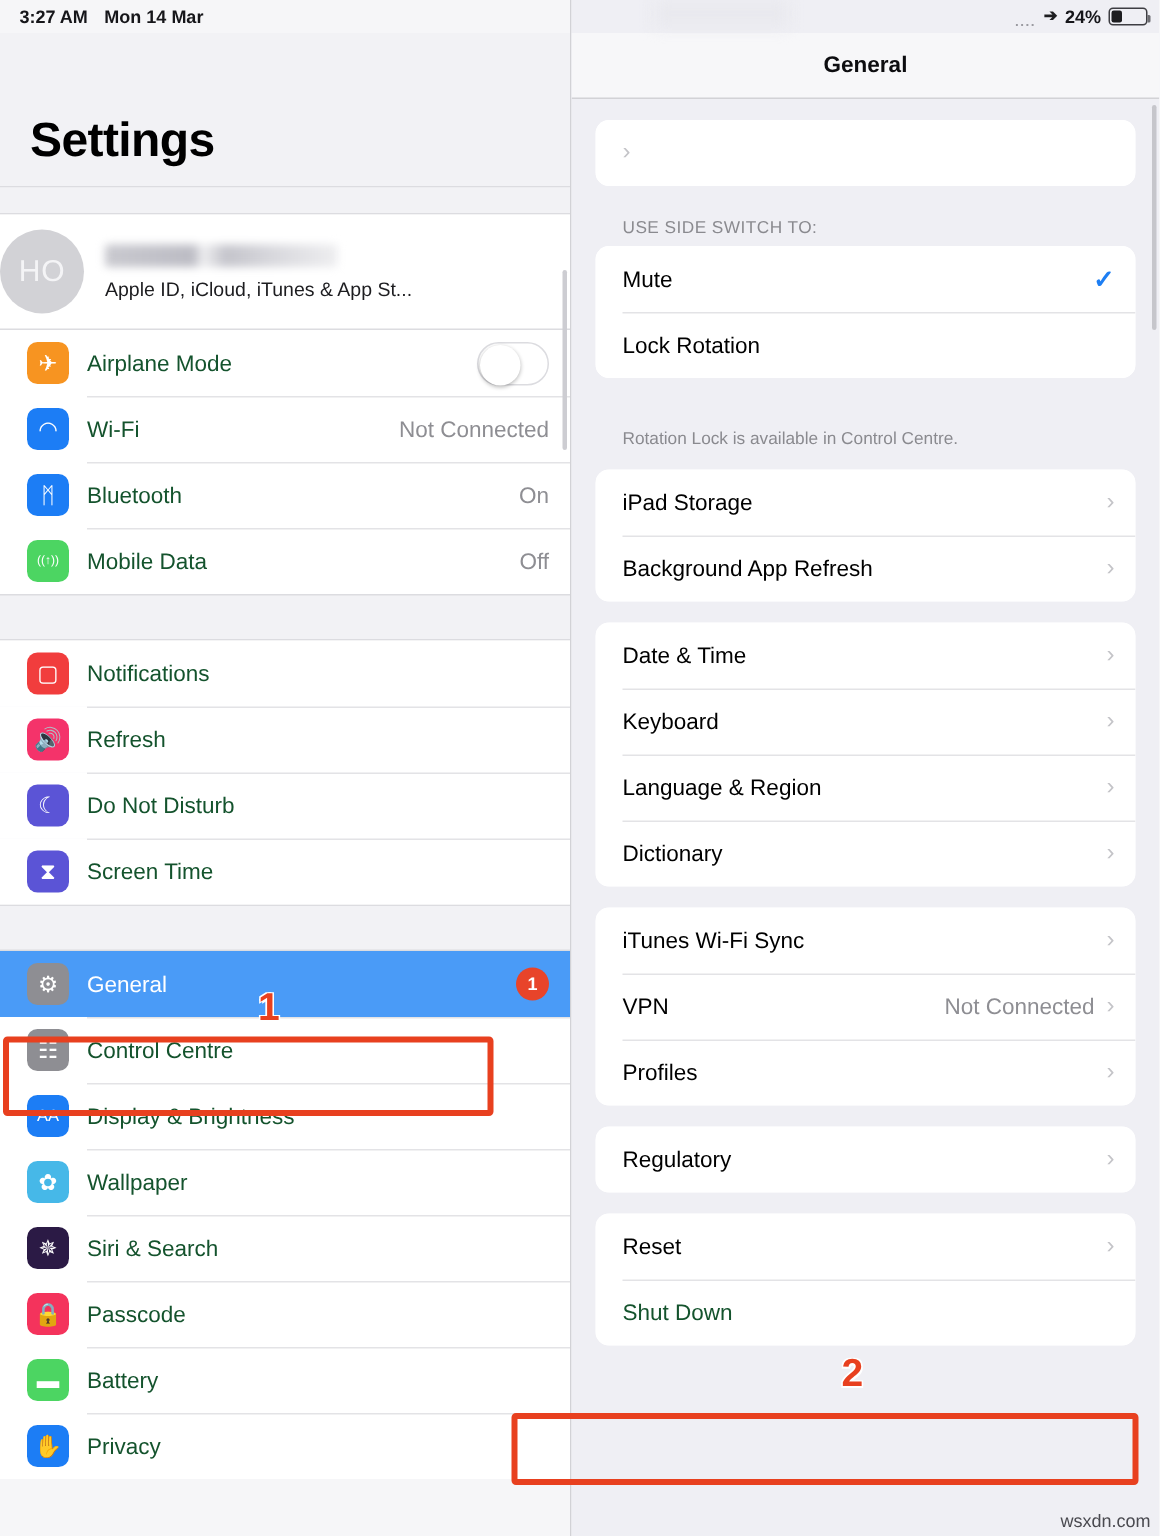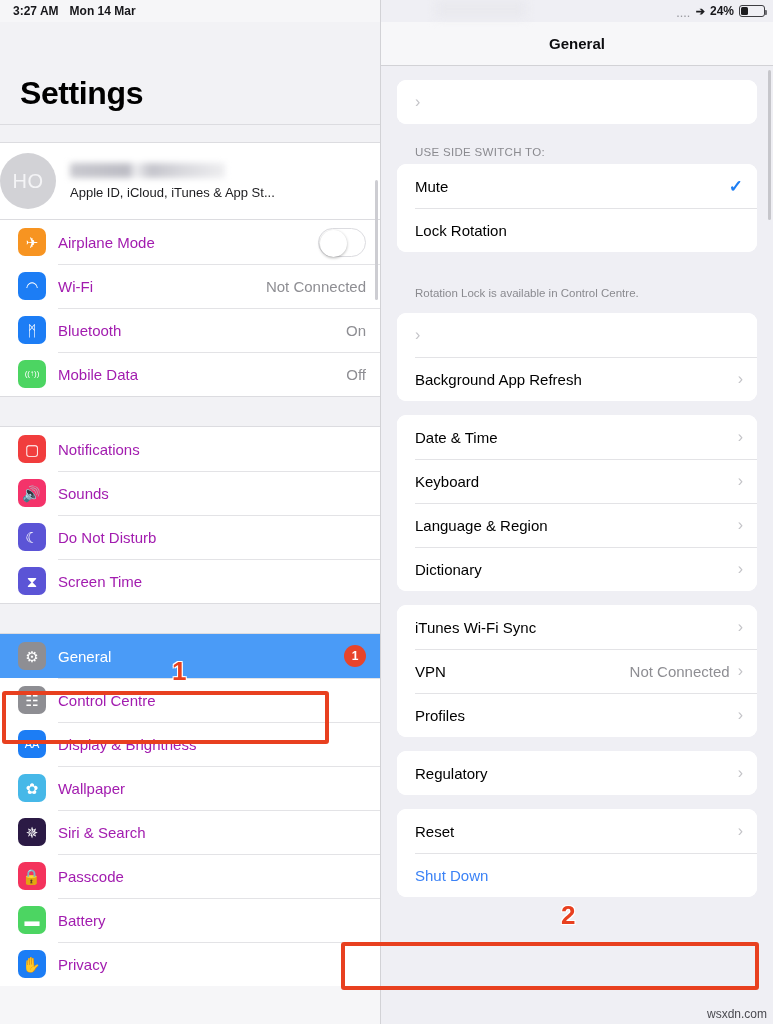--- a/index.html
+++ b/index.html
@@ -101,21 +101,21 @@
     content: ""; position: absolute; left: 58px; right: 0; top: 0;
     height: 1px; background: #e3e3e6;
   }
   .sicon {
     width: 28px; height: 28px; border-radius: 7px;
     flex: 0 0 auto;
     display: flex; align-items: center; justify-content: center;
     color: #fff; font-size: 15px; line-height: 1;
     overflow: hidden;
   }
-  .slabel { margin-left: 12px; font-size: 15px; color: #a21caf; flex: 1; }
+  .slabel { margin-left: 12px; font-size: 15px; color: #14532d; flex: 1; }
   .svalue { font-size: 15px; color: #8e8e93; }
 
   .toggle {
     width: 48px; height: 29px; border-radius: 15px;
     background: #fff; border: 1px solid #dcdce0;
     position: relative;
   }
   .toggle-knob {
     position: absolute; left: 1px; top: 1px;
     width: 27px; height: 27px; border-radius: 50%;
@@ -167,21 +167,21 @@
   .drow {
     height: 44px; display: flex; align-items: center;
     padding: 0 14px 0 18px; position: relative;
     background: #fff;
   }
   .drow + .drow:before {
     content: ""; position: absolute; left: 18px; right: 0; top: 0;
     height: 1px; background: #e3e3e6;
   }
   .dlabel { font-size: 15px; color: #000; flex: 1; }
-  .dlabel.link { color: #3b82f6; }
+  .dlabel.link { color: #14532d; }
   .dvalue { font-size: 15px; color: #8e8e93; margin-right: 8px; }
   .chev { color: #c4c4c8; font-size: 16px; line-height: 1; }
   .check { color: #1d7ef3; font-size: 17px; font-weight: bold; line-height: 1; }
   .dheader {
     font-size: 11.5px; color: #8a8a8f; letter-spacing: 0.3px;
     padding: 22px 0 6px 18px; text-transform: uppercase;
   }
   .dfooter {
     font-size: 11.5px; color: #8a8a8f;
     padding: 7px 0 0 18px;
@@ -272,21 +272,21 @@
           </div>
         </div>
         <div class="group-gap" style="height: 31px;"></div>
         <div>
           <div class="srow">
             <span class="sicon" style="background: rgb(241, 61, 61);">▢</span>
             <span class="slabel">Notifications</span>
           </div>
           <div class="srow">
             <span class="sicon" style="background: rgb(244, 51, 106);">🔊</span>
-            <span class="slabel">Sounds</span>
+            <span class="slabel">Refresh</span>
           </div>
           <div class="srow">
             <span class="sicon" style="background: rgb(91, 84, 214);">☾</span>
             <span class="slabel">Do Not Disturb</span>
           </div>
           <div class="srow">
             <span class="sicon" style="background: rgb(91, 84, 214);">⧗</span>
             <span class="slabel">Screen Time</span>
           </div>
         </div>
@@ -348,20 +348,21 @@
             <span class="dlabel">Mute</span>
             <span class="check">✓</span>
           </div>
           <div class="drow">
             <span class="dlabel">Lock Rotation</span>
           </div>
         </div>
         <div class="dfooter">Rotation Lock is available in Control Centre.</div>
         <div class="dgroup">
           <div class="drow">
+            <span class="dlabel">iPad Storage</span>
             <span class="chev">›</span>
           </div>
           <div class="drow">
             <span class="dlabel">Background App Refresh</span>
             <span class="chev">›</span>
           </div>
         </div>
         <div class="dgroup">
           <div class="drow">
             <span class="dlabel">Date &amp; Time</span>

